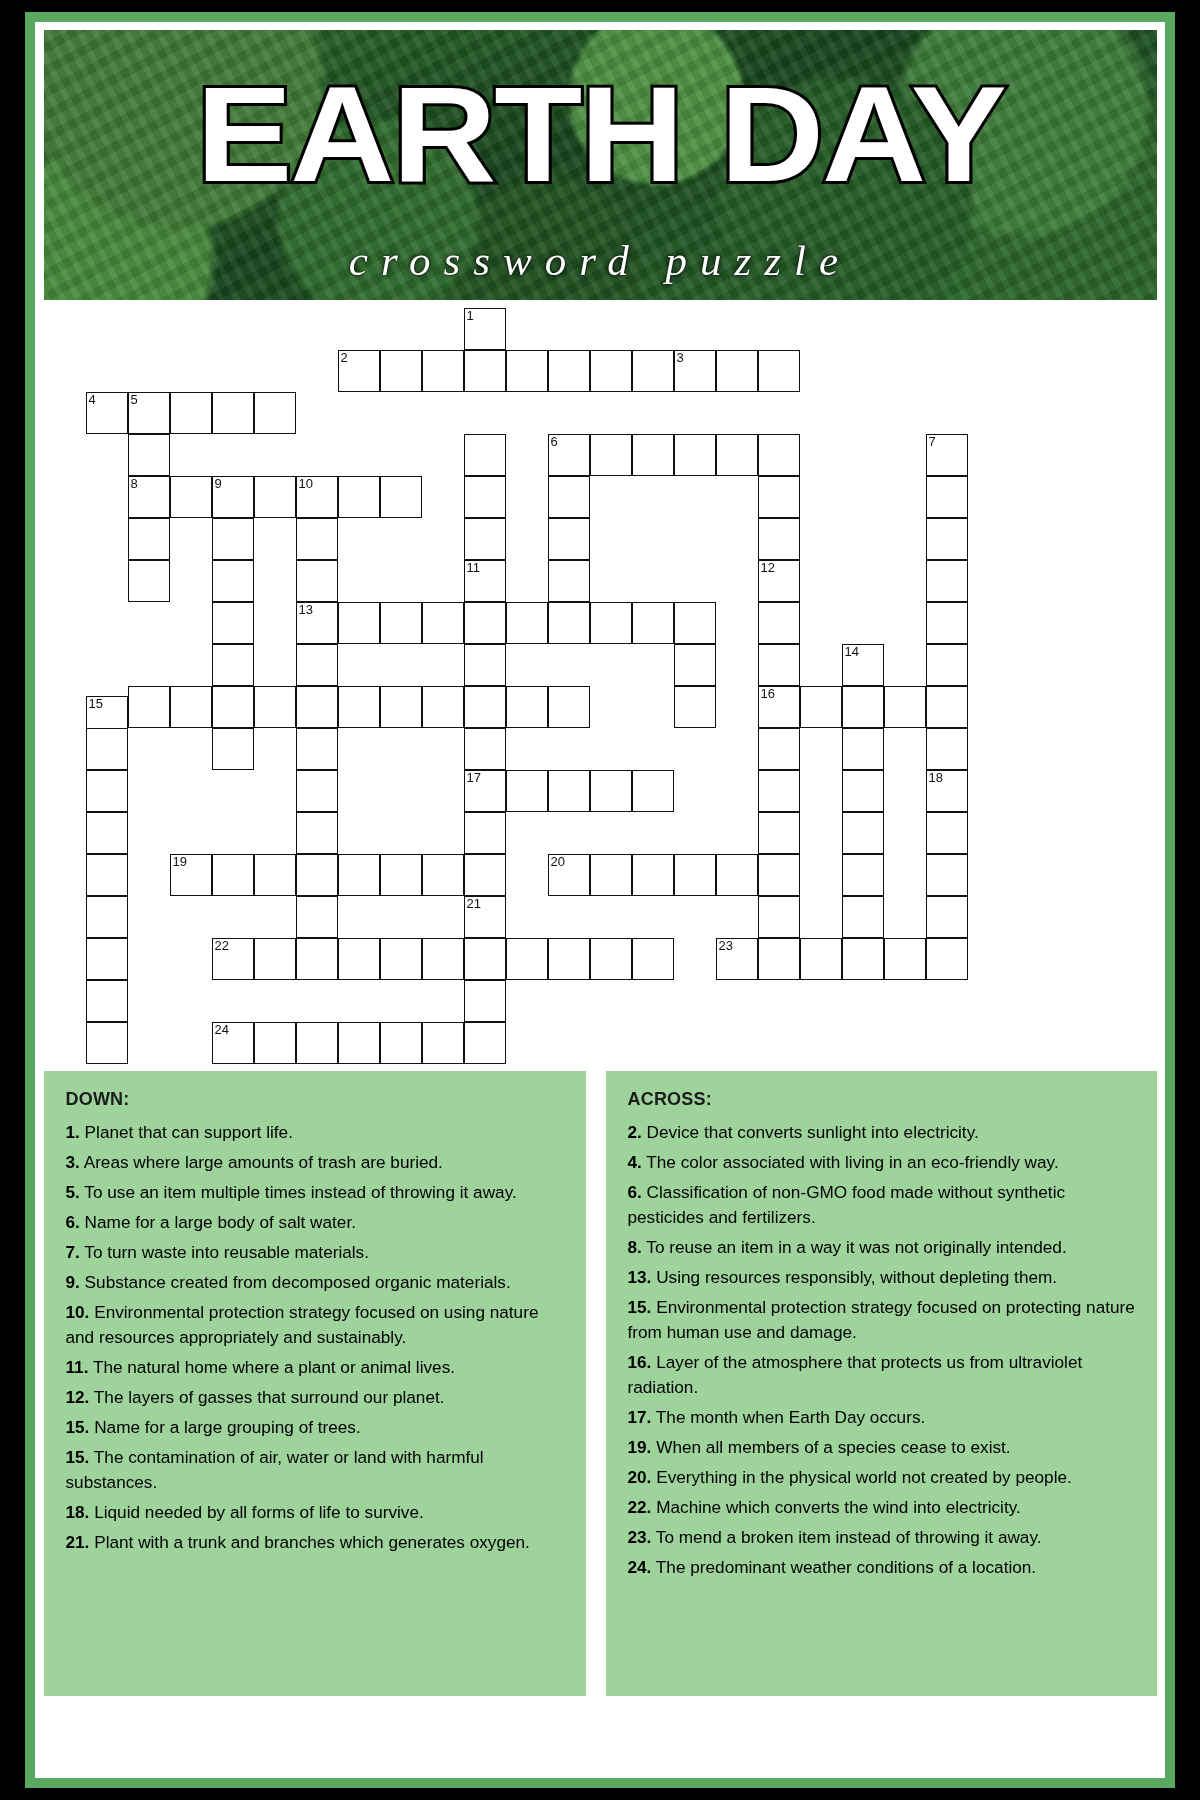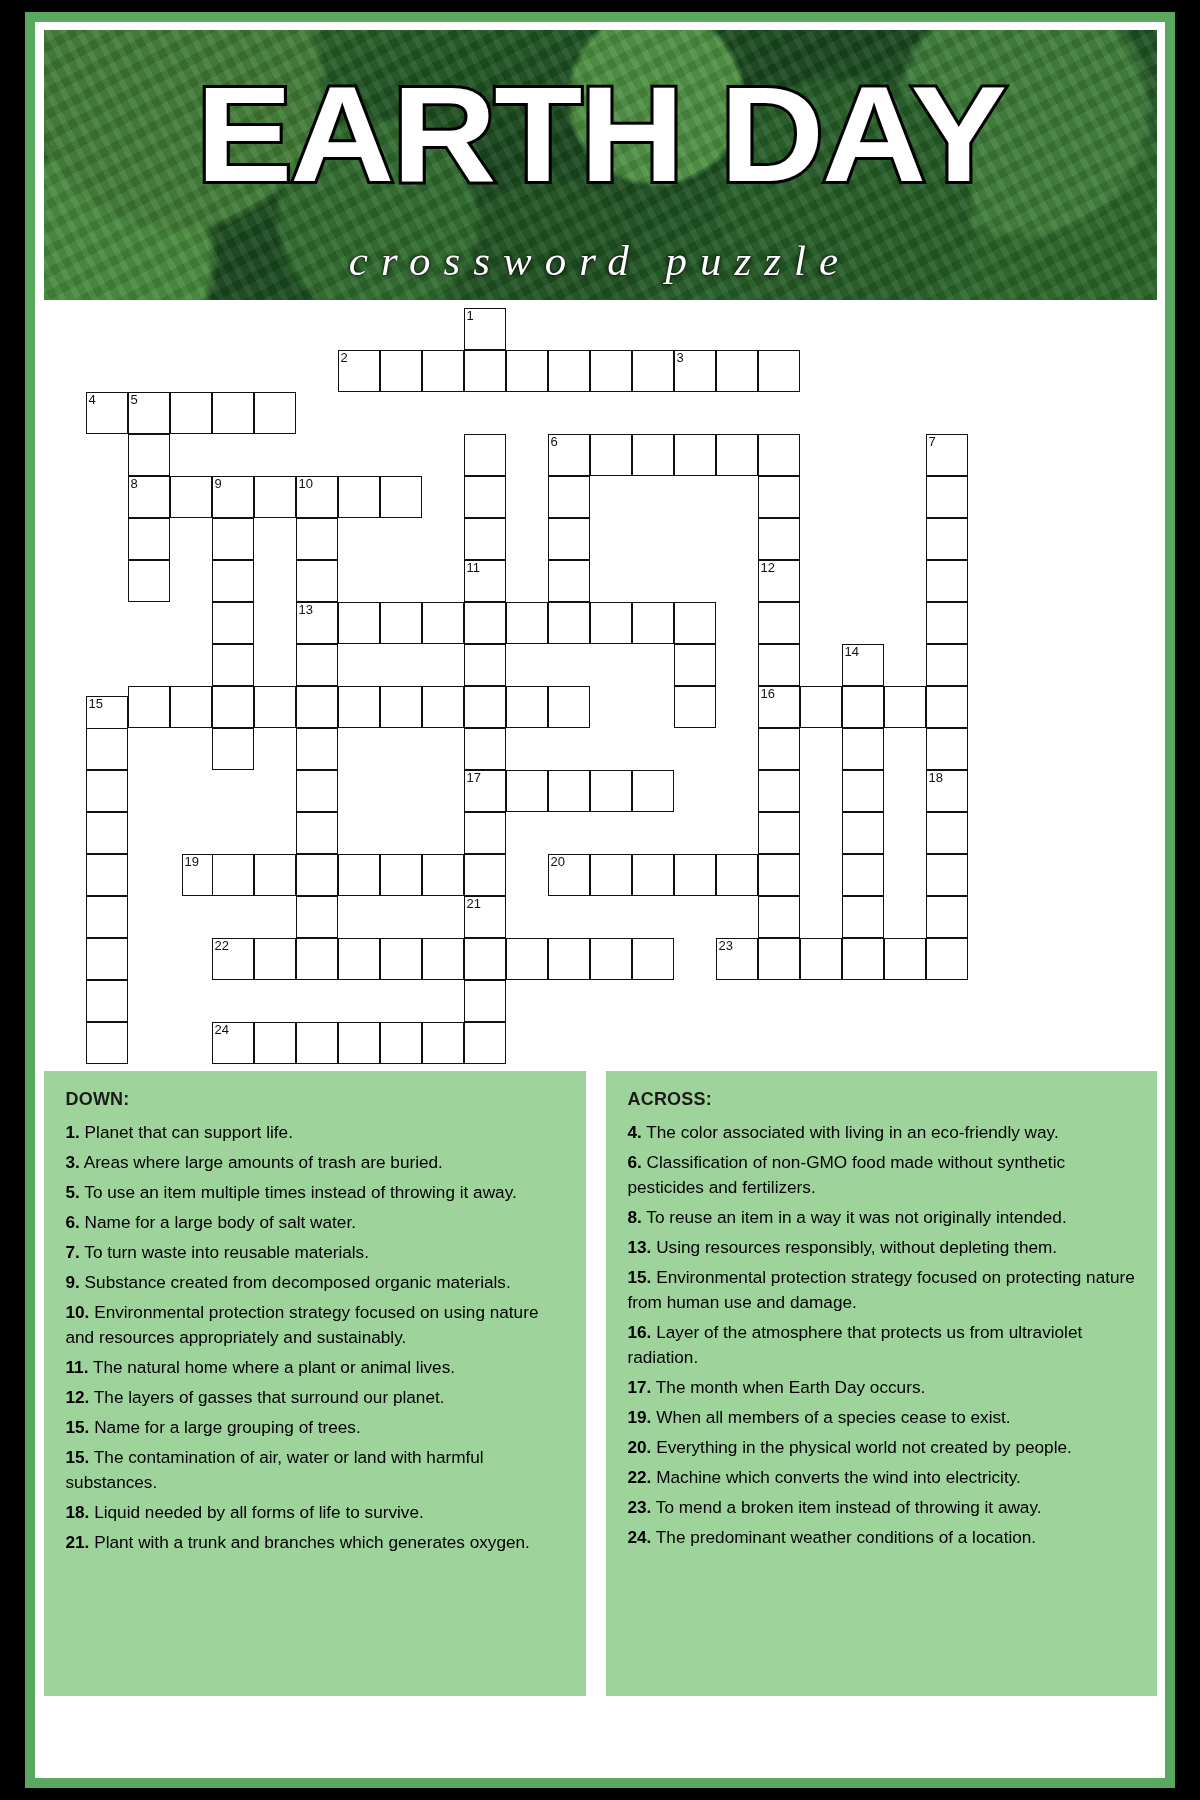--- a/index.html
+++ b/index.html
@@ -289,21 +289,21 @@
         <div class="cell" style="left: 882px; top: 462px;">
           <span class="num">18</span>
         </div>
         <div class="cell" style="left: 42px; top: 504px;"></div>
         <div class="cell" style="left: 252px; top: 504px;"></div>
         <div class="cell" style="left: 420px; top: 504px;"></div>
         <div class="cell" style="left: 714px; top: 504px;"></div>
         <div class="cell" style="left: 798px; top: 504px;"></div>
         <div class="cell" style="left: 882px; top: 504px;"></div>
         <div class="cell" style="left: 42px; top: 546px;"></div>
-        <div class="cell" style="left: 138px; top: 546px; text-align: right;">
+        <div class="cell" style="left: 126px; top: 546px; text-align: right;">
           <span class="num">19</span>
         </div>
         <div class="cell" style="left: 168px; top: 546px;"></div>
         <div class="cell" style="left: 210px; top: 546px;"></div>
         <div class="cell" style="left: 252px; top: 546px;"></div>
         <div class="cell" style="left: 294px; top: 546px;"></div>
         <div class="cell" style="left: 336px; top: 546px;"></div>
         <div class="cell" style="left: 378px; top: 546px;"></div>
         <div class="cell" style="left: 420px; top: 546px;"></div>
         <div class="cell" style="left: 504px; top: 546px;">
@@ -375,20 +375,21 @@
             <p class="clue"><b>12.</b><span> The layers of gasses that surround our planet.</span></p>
             <p class="clue"><b>15.</b><span> Name for a large grouping of trees.</span></p>
             <p class="clue"><b>15.</b><span> The contamination of air, water or land with harmful substances.</span></p>
             <p class="clue"><b>18.</b><span> Liquid needed by all forms of life to survive.</span></p>
             <p class="clue"><b>21.</b><span> Plant with a trunk and branches which generates oxygen.</span></p>
           </div>
       </div>
       <div class="clue-box across">
         <div class="clue-head">ACROSS:</div>
         <div id="across-list">
+            <p class="clue"><b>2.</b><span> Device that converts sunlight into electricity.</span></p>
             <p class="clue"><b>4.</b><span> The color associated with living in an eco-friendly way.</span></p>
             <p class="clue"><b>6.</b><span> Classification of non-GMO food made without synthetic pesticides and fertilizers.</span></p>
             <p class="clue"><b>8.</b><span> To reuse an item in a way it was not originally intended.</span></p>
             <p class="clue"><b>13.</b><span> Using resources responsibly, without depleting them.</span></p>
             <p class="clue"><b>15.</b><span> Environmental protection strategy focused on protecting nature from human use and damage.</span></p>
             <p class="clue"><b>16.</b><span> Layer of the atmosphere that protects us from ultraviolet radiation.</span></p>
             <p class="clue"><b>17.</b><span> The month when Earth Day occurs.</span></p>
             <p class="clue"><b>19.</b><span> When all members of a species cease to exist.</span></p>
             <p class="clue"><b>20.</b><span> Everything in the physical world not created by people.</span></p>
             <p class="clue"><b>22.</b><span> Machine which converts the wind into electricity.</span></p>

